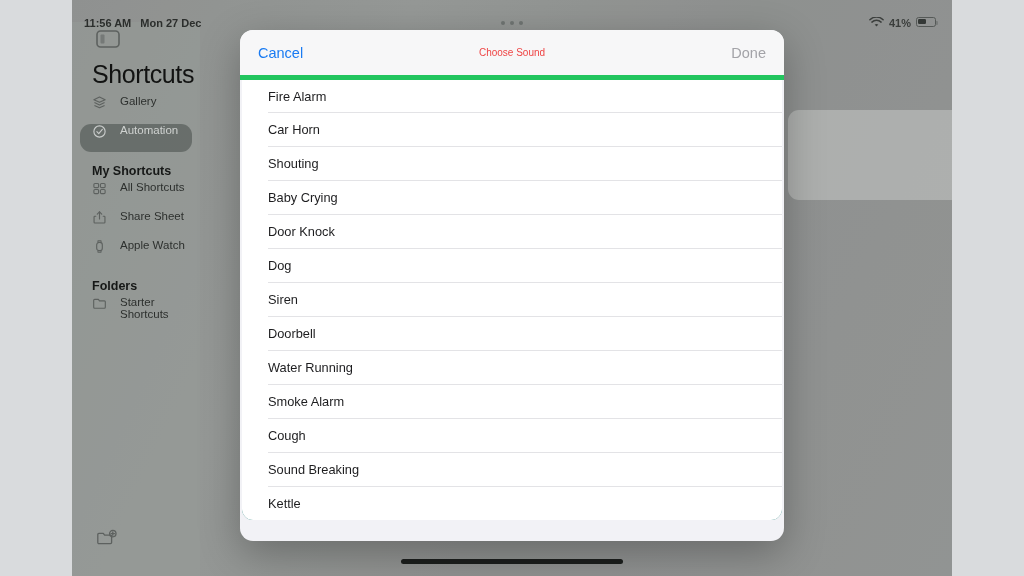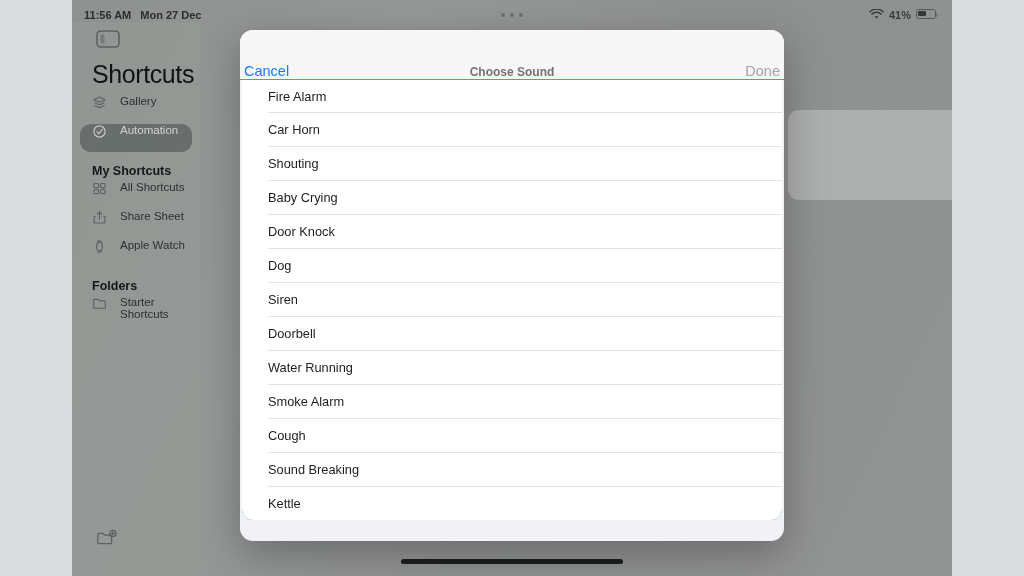--- a/index.html
+++ b/index.html
@@ -14,21 +14,21 @@
   .ipad-screen{
     position:absolute; left:72px; top:0; width:880px; height:576px;
     background:linear-gradient(115deg,#9b9e9c 0%,#a2a5a3 30%,#9a9d9b 60%,#9ea1a0 100%);
     overflow:hidden;
   }
   
   .dimmer{ position:absolute; inset:0; background:rgba(40,44,42,0.10); }
 
   
   .statusbar{
-    position:absolute; left:0; top:4px; width:880px; height:22px;
+    position:absolute; left:0; top:12px; width:880px; height:22px;
     display:flex; align-items:center; z-index:6;
     font-size:11px; font-weight:bold; color:#2b2e2c;
   }
   .sb-left{ display:flex; align-items:center; gap:9px; margin-left:12px; }
   .sb-right{ display:flex; align-items:flex-start; gap:5px; margin-left:auto; margin-right:16px;
              font-size:11px; font-weight:bold; color:#3b3e3c;}
   .dots{ position:absolute; left:0; right:0; top:0; height:22px;
          display:flex; align-items:center; justify-content:center; gap:5px; }
   .dots i{ width:4px; height:4px; border-radius:50%; background:#6f7472; display:block; }
   .batt{ width:20px; height:10px; border:1.2px solid #555957; border-radius:2.6px; position:relative; }
@@ -74,27 +74,27 @@
 
   
   .sheet{
     position:absolute; left:240px; top:30px; width:544px; height:511px;
     background:#f2f2f6; border-radius:13px; z-index:20;
     box-shadow:0 12px 40px rgba(0,0,0,0.28);
     overflow:hidden; display:flex; flex-direction:column;
   }
   .sheet-header{
     height:50px; flex:0 0 50px; background:#f7f7f8;
-    border-bottom:1px solid #22c55e;
-    display:flex; align-items:flex-end; padding:0 4px; position:relative;
+    border-bottom:5px solid #22c55e;
+    display:flex; align-items:center; padding:0 18px; position:relative;
   }
   .btn-cancel{ font-size:14.5px; color:#1a7bf2; cursor:pointer; }
   .sheet-title{
     position:absolute; left:0; right:0; text-align:center;
-    font-size:12px; font-weight:bold; color:#737373; pointer-events:none;
+    font-size:10px; font-weight:normal; color:#ef4444; pointer-events:none;
   }
   .btn-done{ margin-left:auto; font-size:14.5px; color:#a3a3a8; }
 
   .sheet-body{ flex:1 1 auto; padding:0 1px; overflow:hidden; }
   .list-panel{
     background:#0f766e; border-radius:0 0 11px 11px; margin:0 1px;
     overflow:hidden;
   }
   .list-row{
     height:34px; display:flex; align-items:center;

